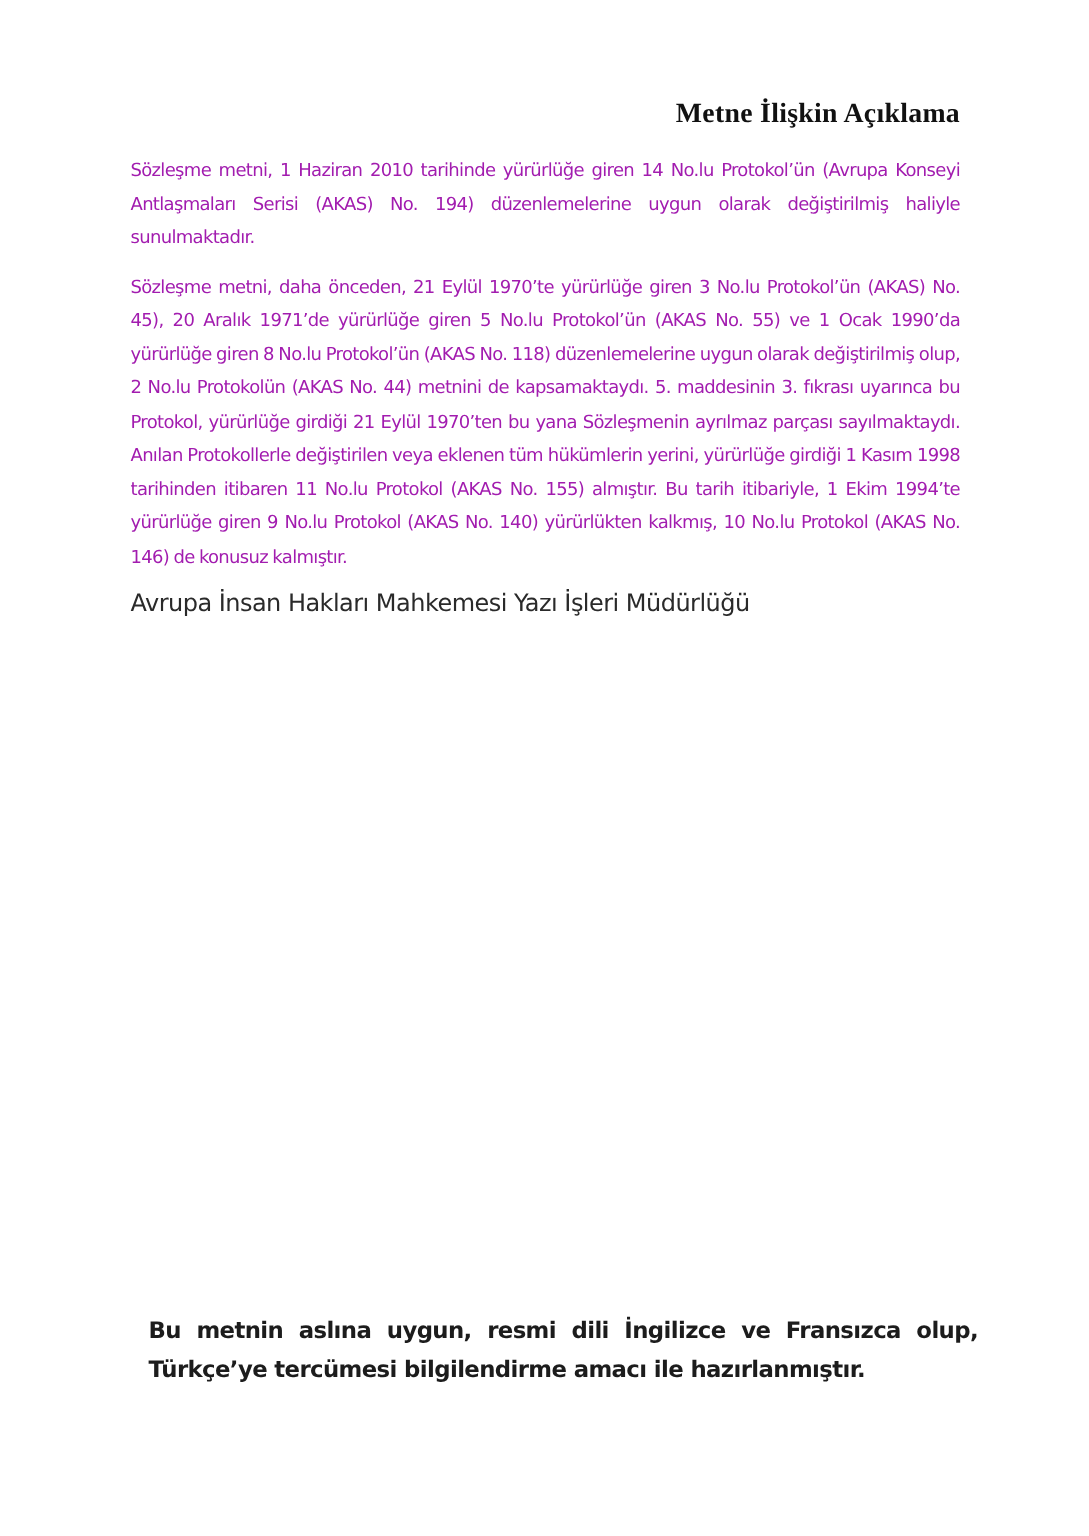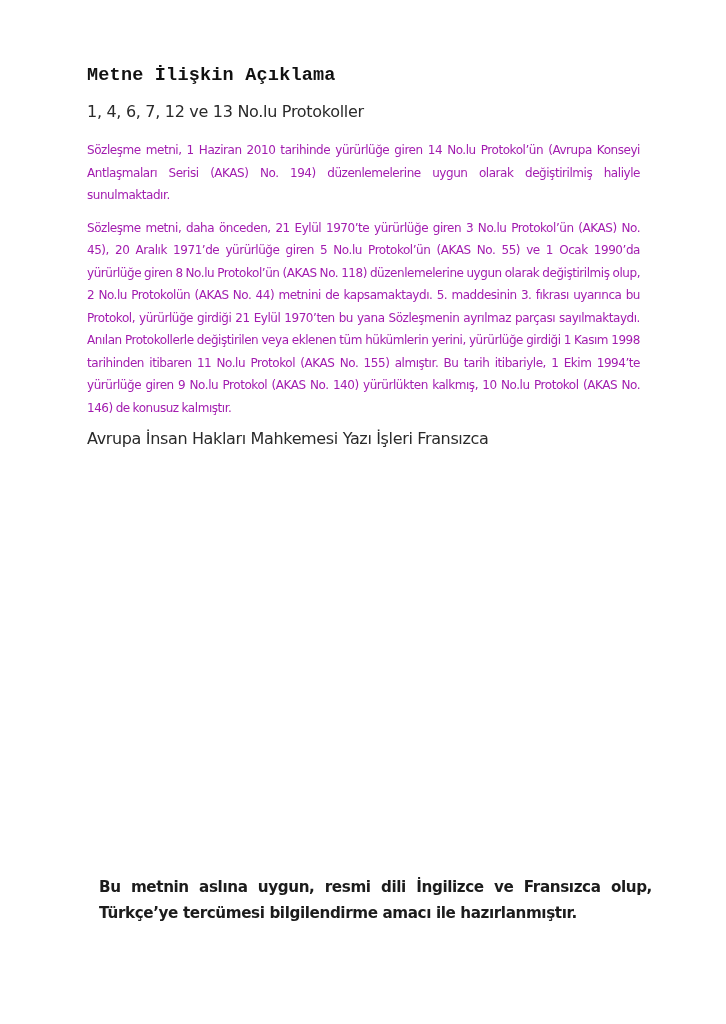--- a/index.html
+++ b/index.html
@@ -15,22 +15,22 @@
       color: #231f20;
       font-family: "DejaVu Sans", sans-serif;
     }
     .page {
       position: absolute;
       left: 87px;
       top: 62px;
       width: 553px;
     }
     .title {
-      text-align: left;
-      font-family: Liberation Mono, monospace;
+      text-align: right;
+      font-family: Liberation Serif, serif;
       font-weight: bold;
       font-size: 18.5px;
       letter-spacing: 0.2px;
       margin: 0 0 12px 0;
       line-height: 28px;
       color: #111;
     }
     .subtitle {
       font-size: 16px;
       line-height: 20px;
@@ -67,19 +67,18 @@
       text-align: justify;
       color: #1c1c1c;
       letter-spacing: -0.4px;
     }
   </style>
 </head>
 <body>
 
 <div class="page">
   <h1 class="title">Metne İlişkin Açıklama</h1>
-  <p class="subtitle">1, 4, 6, 7, 12 ve 13 No.lu Protokoller</p>
   <p class="para p1">Sözleşme metni, 1 Haziran 2010 tarihinde yürürlüğe giren 14 No.lu Protokol’ün (Avrupa Konseyi Antlaşmaları Serisi (AKAS) No. 194) düzenlemelerine uygun olarak değiştirilmiş haliyle sunulmaktadır.</p>
   <p class="para p2">Sözleşme metni, daha önceden, 21 Eylül 1970’te yürürlüğe giren 3 No.lu Protokol’ün (AKAS) No. 45), 20 Aralık 1971’de yürürlüğe giren 5 No.lu Protokol’ün (AKAS No. 55) ve 1 Ocak 1990’da yürürlüğe giren 8 No.lu Protokol’ün (AKAS No. 118) düzenlemelerine uygun olarak değiştirilmiş olup, 2 No.lu Protokolün (AKAS No. 44) metnini de kapsamaktaydı. 5. maddesinin 3. fıkrası uyarınca bu Protokol, yürürlüğe girdiği 21 Eylül 1970’ten bu yana Sözleşmenin ayrılmaz parçası sayılmaktaydı.  Anılan Protokollerle değiştirilen veya eklenen tüm hükümlerin yerini, yürürlüğe girdiği 1 Kasım 1998 tarihinden itibaren 11 No.lu Protokol (AKAS No. 155) almıştır. Bu tarih itibariyle, 1 Ekim 1994’te yürürlüğe giren 9 No.lu Protokol (AKAS No. 140) yürürlükten kalkmış, 10 No.lu Protokol (AKAS No. 146) de konusuz kalmıştır.</p>
-  <p class="line">Avrupa İnsan Hakları Mahkemesi Yazı İşleri Fransızca</p>
+  <p class="line">Avrupa İnsan Hakları Mahkemesi Yazı İşleri Müdürlüğü</p>
 </div>
 
 <p class="note">Bu metnin aslına uygun, resmi dili İngilizce ve Fransızca olup, Türkçe’ye tercümesi bilgilendirme amacı ile hazırlanmıştır.</p>
 
 </body></html>

